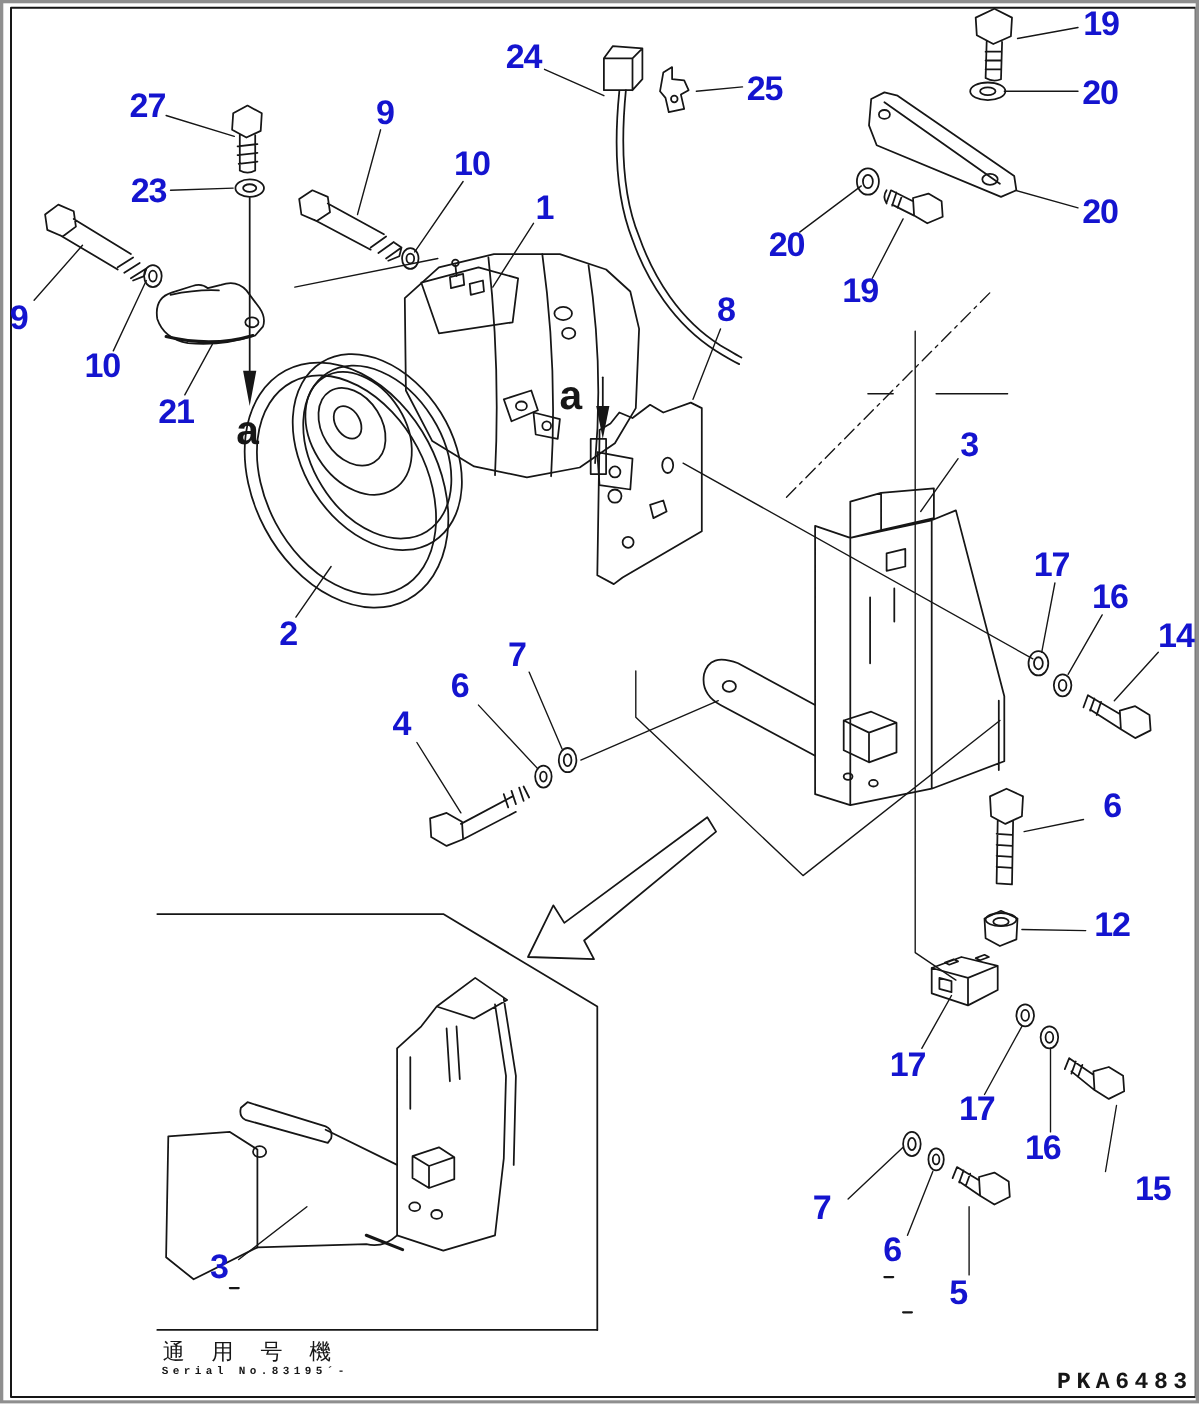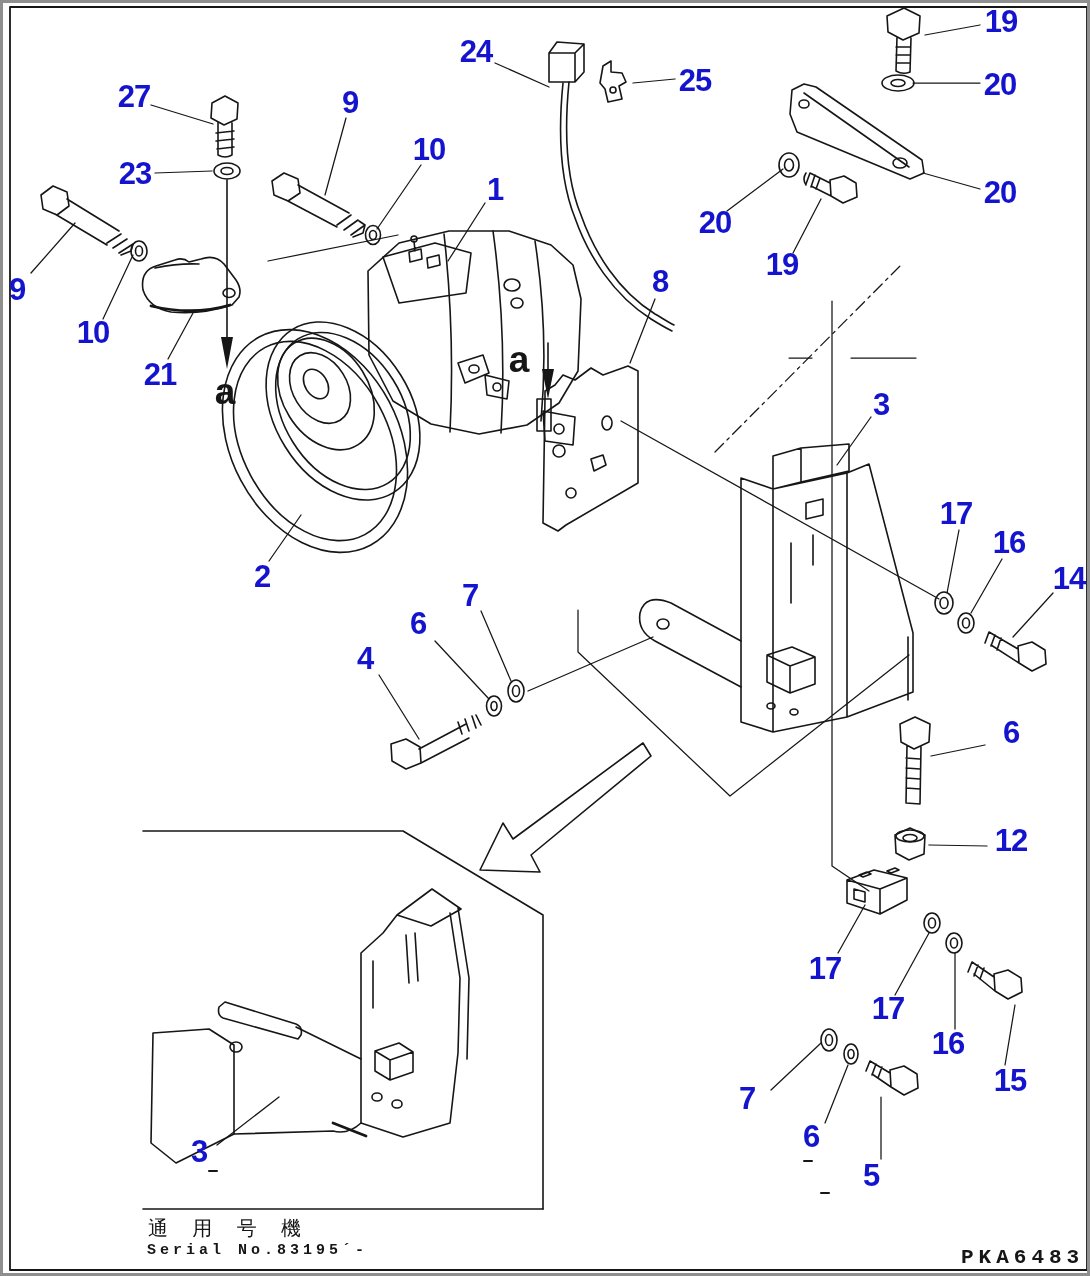--- a/index.html
+++ b/index.html
@@ -23,21 +23,21 @@
   .view-letter{
     position:absolute;transform:translate(-50%,-50%);
     font-family:"Liberation Sans",sans-serif;font-weight:700;font-size:37px;
     color:var(--line-color,#161616);line-height:1;
   }
   .footer-kanji{
     position:absolute;left:145px;top:1212px;font-size:20px;letter-spacing:9px;
     color:var(--line-color,#161616);font-family:"DejaVu Sans",sans-serif;font-weight:400;text-align:right;
   }
   .footer-serial{
-    position:absolute;left:144px;top:1239px;font-size:15px;letter-spacing:4px;
+    position:absolute;left:144px;top:1239px;font-size:10px;letter-spacing:4px;
     color:var(--line-color,#161616);font-family:"Liberation Mono","DejaVu Sans Mono",monospace;font-weight:700;
   }
   .footer-code{
     position:absolute;left:958px;top:1243px;font-size:21px;letter-spacing:5px;
     color:var(--line-color,#161616);font-family:"Liberation Mono","DejaVu Sans Mono",monospace;font-weight:700;
   }
 </style>
 </head>
 <body>
 
@@ -265,21 +265,21 @@
       <span class="callout" style="left: 1006px; top: 539px;">16</span>
       <span class="callout" style="left: 1066px; top: 575px;">14</span>
       <span class="callout" style="left: 467px; top: 592px;">7</span>
       <span class="callout" style="left: 415px; top: 620px;">6</span>
       <span class="callout" style="left: 362px; top: 655px;">4</span>
       <span class="callout" style="left: 1008px; top: 729px;">6</span>
       <span class="callout" style="left: 1008px; top: 837px;">12</span>
       <span class="callout" style="left: 822px; top: 965px;">17</span>
       <span class="callout" style="left: 885px; top: 1005px;">17</span>
       <span class="callout" style="left: 945px; top: 1040px;">16</span>
-      <span class="callout" style="left: 1007px; top: 1077px;">15</span>
+      <span class="callout" style="left: 1045px; top: 1077px;">15</span>
       <span class="callout" style="left: 744px; top: 1095px;">7</span>
       <span class="callout" style="left: 808px; top: 1133px;">6</span>
       <span class="callout" style="left: 868px; top: 1172px;">5</span>
       <span class="callout" style="left: 196px; top: 1148px;">3</span>
       <span class="view-letter" style="left: 222px; top: 388px;">a</span>
       <span class="view-letter" style="left: 516px; top: 356px;">a</span>
     </div>
 
   <div class="footer-kanji">通 用 号 機</div>
   <div class="footer-serial">Serial No.83195´-</div>

